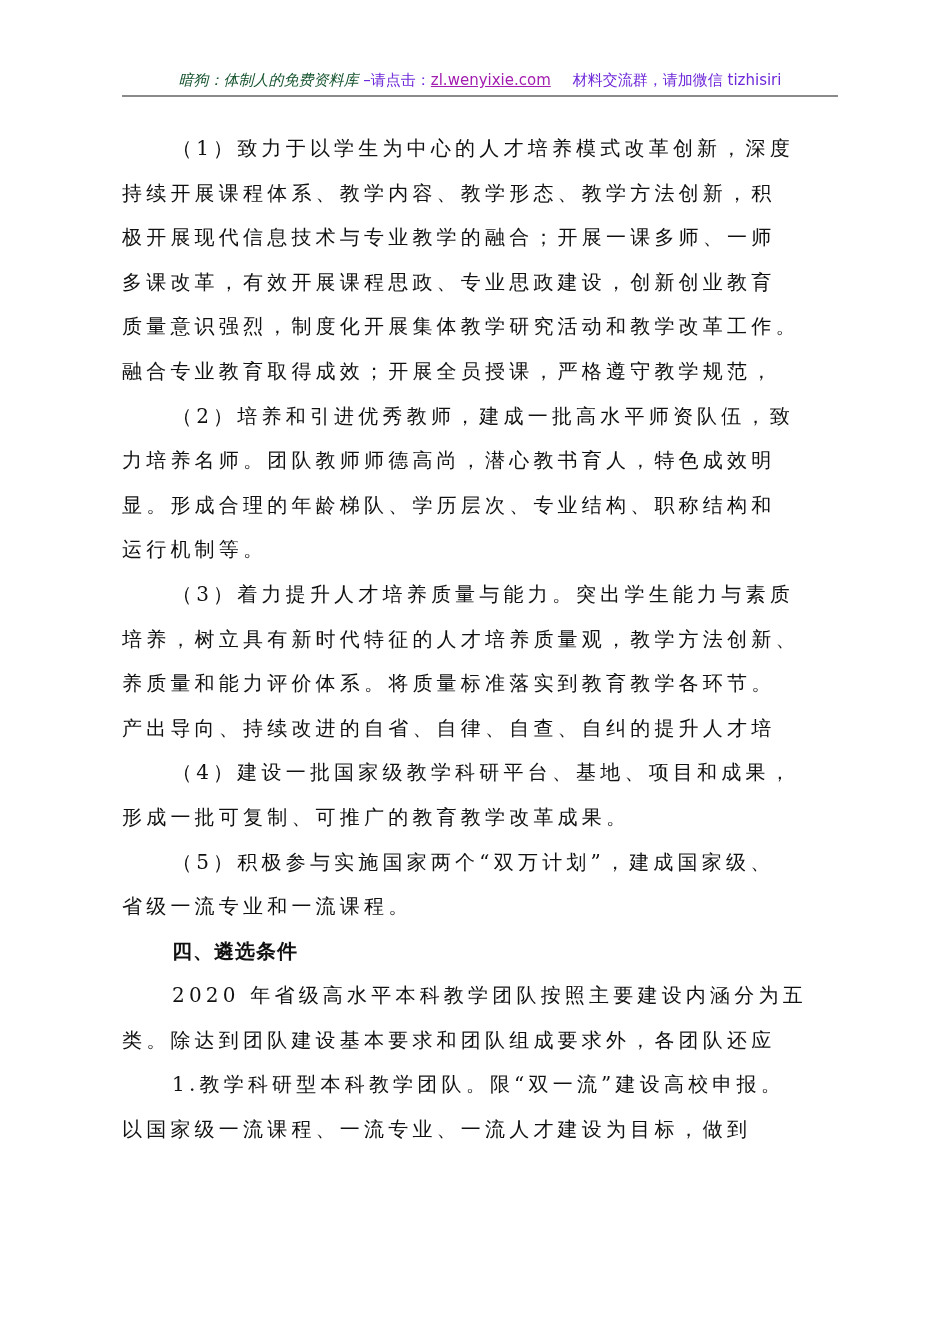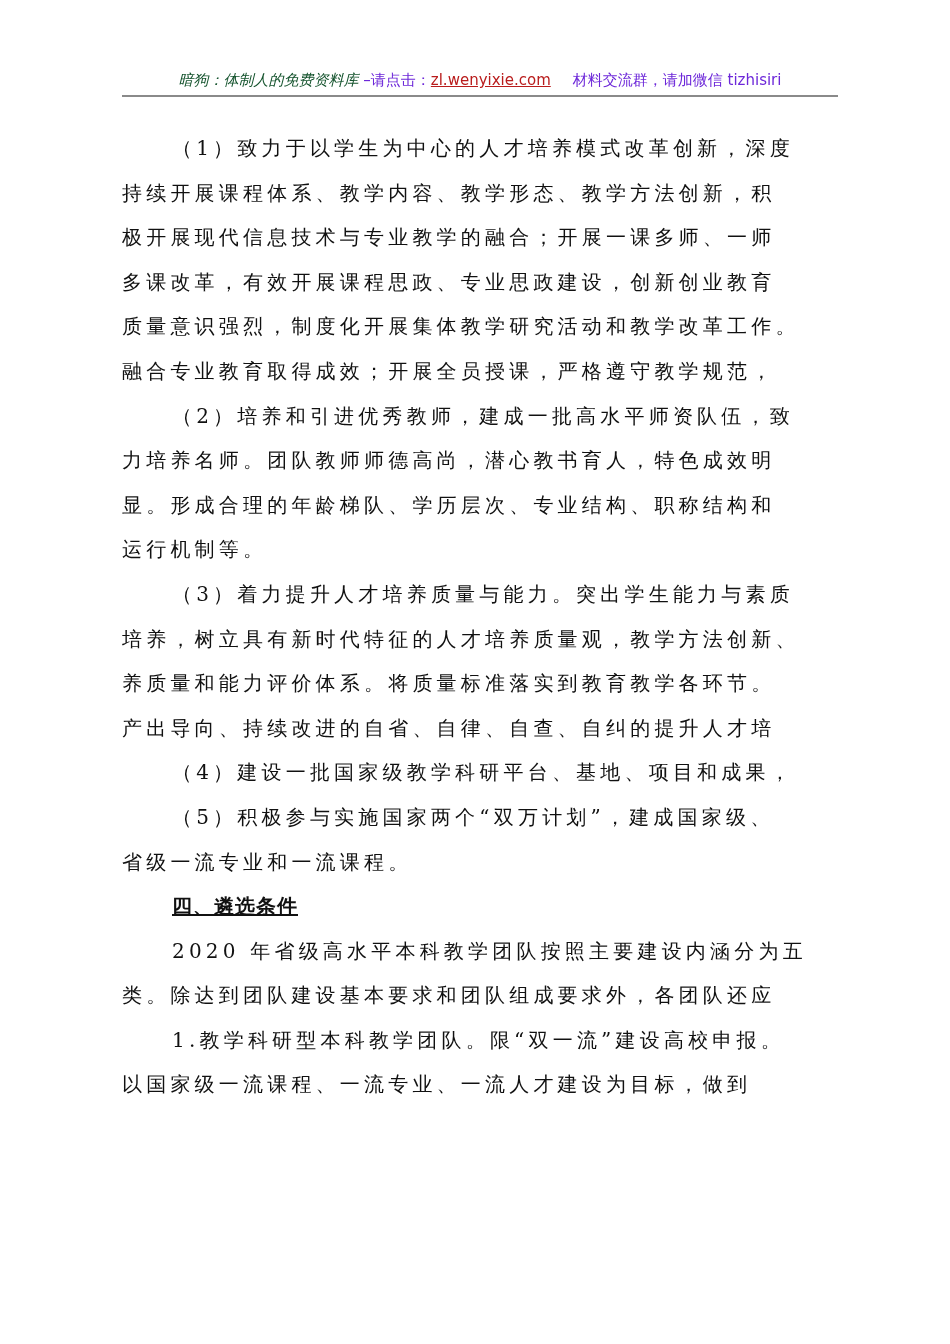--- a/index.html
+++ b/index.html
@@ -22,21 +22,21 @@
     width: 716px;
     height: 28px;
     text-align: center;
     font-family: "DejaVu Sans", "Liberation Sans", sans-serif;
     font-size: 15px;
     line-height: 28px;
     white-space: nowrap;
   }
   .header .red { color: #14532d; font-style: italic; }
   .header .dark { color: #6d28d9; }
-  .header .link { color: #b91c1c; text-decoration: underline; }
+  .header .link { color: #a21caf; text-decoration: underline; }
   .header .gap { display: inline-block; width: 22px; }
   .header-rule {
     position: absolute;
     left: 122px;
     top: 95px;
     width: 716px;
     height: 2px;
     background: #8a8a8a;
   }
   .content {
@@ -52,21 +52,20 @@
     letter-spacing: 4.2px;
     white-space: nowrap;
     overflow: visible;
   }
   .line.indent { padding-left: 50px; }
   .line.heading {
     font-family: "DejaVu Sans", "Liberation Sans", sans-serif;
     font-weight: bold;
     letter-spacing: 1px;
     padding-left: 50px;
-    text-decoration: underline;
   }
 </style>
 </head>
 <body>
 
 <div class="header">
   <span class="red">暗狗：体制人的免费资料库</span><span class="dark"> –请点击：</span><span class="link">zl.wenyixie.com</span><span class="gap"></span><span class="dark">材料交流群，请加微信 tizhisiri</span>
 </div>
 <div class="header-rule"></div>
 
@@ -79,20 +78,21 @@
   <div class="line">融合专业教育取得成效；开展全员授课，严格遵守教学规范，</div>
   <div class="line indent">（2）培养和引进优秀教师，建成一批高水平师资队伍，致</div>
   <div class="line">力培养名师。团队教师师德高尚，潜心教书育人，特色成效明</div>
   <div class="line">显。形成合理的年龄梯队、学历层次、专业结构、职称结构和</div>
   <div class="line">运行机制等。</div>
   <div class="line indent">（3）着力提升人才培养质量与能力。突出学生能力与素质</div>
   <div class="line">培养，树立具有新时代特征的人才培养质量观，教学方法创新、</div>
   <div class="line">养质量和能力评价体系。将质量标准落实到教育教学各环节。</div>
   <div class="line">产出导向、持续改进的自省、自律、自查、自纠的提升人才培</div>
   <div class="line indent">（4）建设一批国家级教学科研平台、基地、项目和成果，</div>
+  <div class="line">形成一批可复制、可推广的教育教学改革成果。</div>
   <div class="line indent">（5）积极参与实施国家两个“双万计划”，建成国家级、</div>
   <div class="line">省级一流专业和一流课程。</div>
   <div class="line heading">四、遴选条件</div>
   <div class="line indent">2020 年省级高水平本科教学团队按照主要建设内涵分为五</div>
   <div class="line">类。除达到团队建设基本要求和团队组成要求外，各团队还应</div>
   <div class="line indent">1.教学科研型本科教学团队。限“双一流”建设高校申报。</div>
   <div class="line">以国家级一流课程、一流专业、一流人才建设为目标，做到</div>
 </div>
 
 </body></html>

